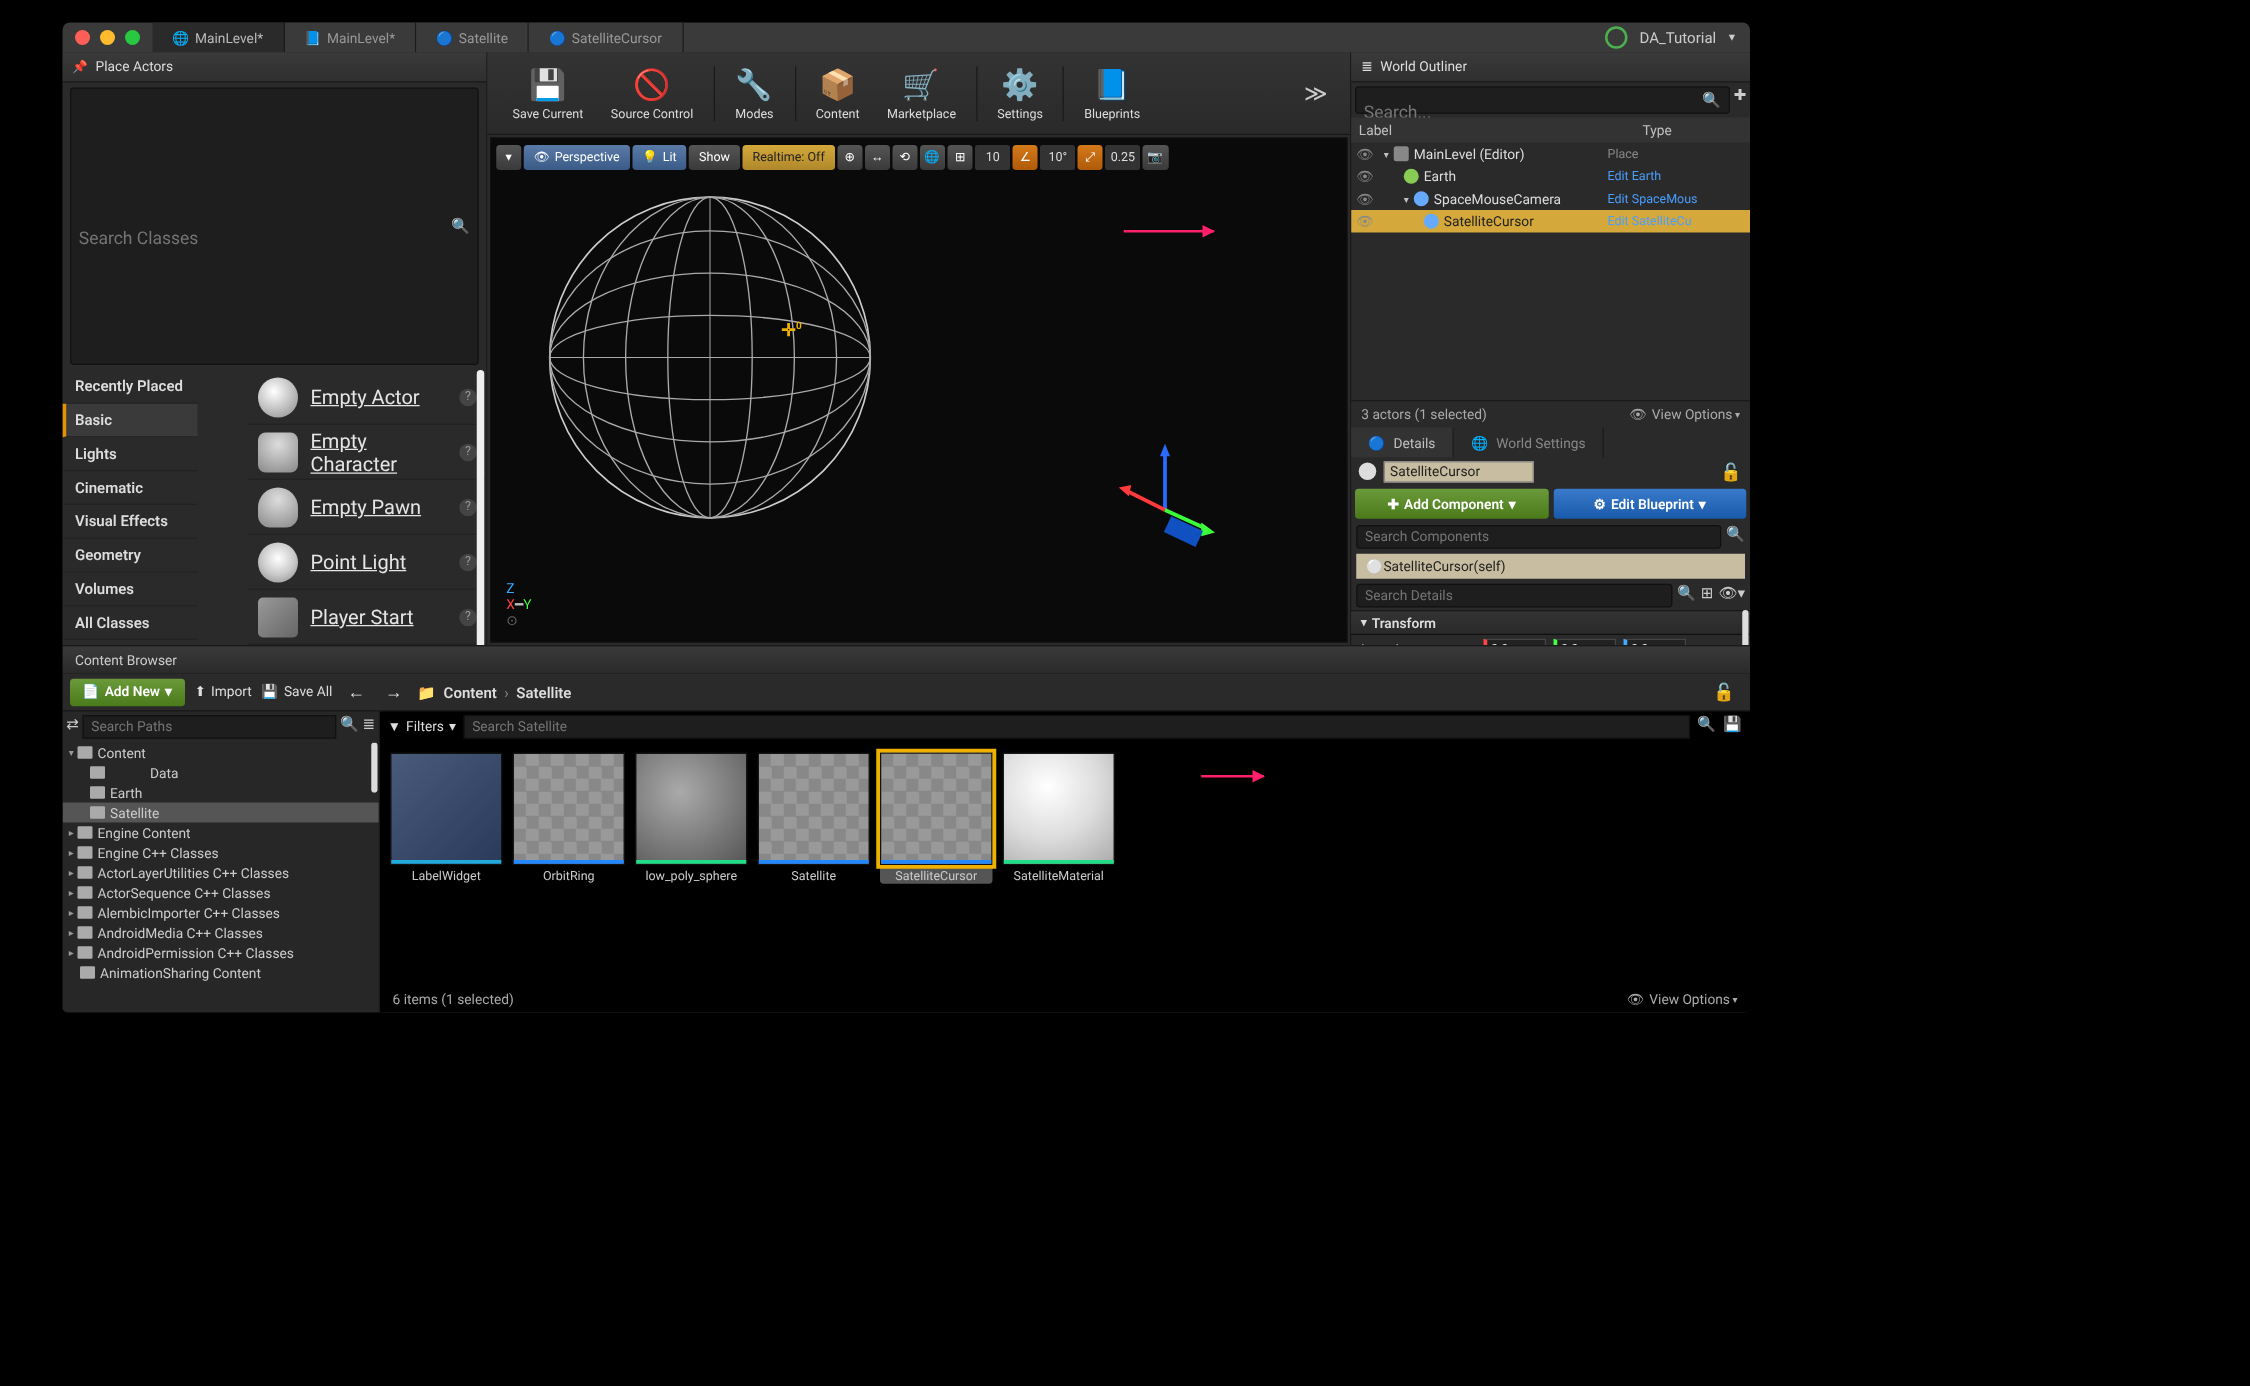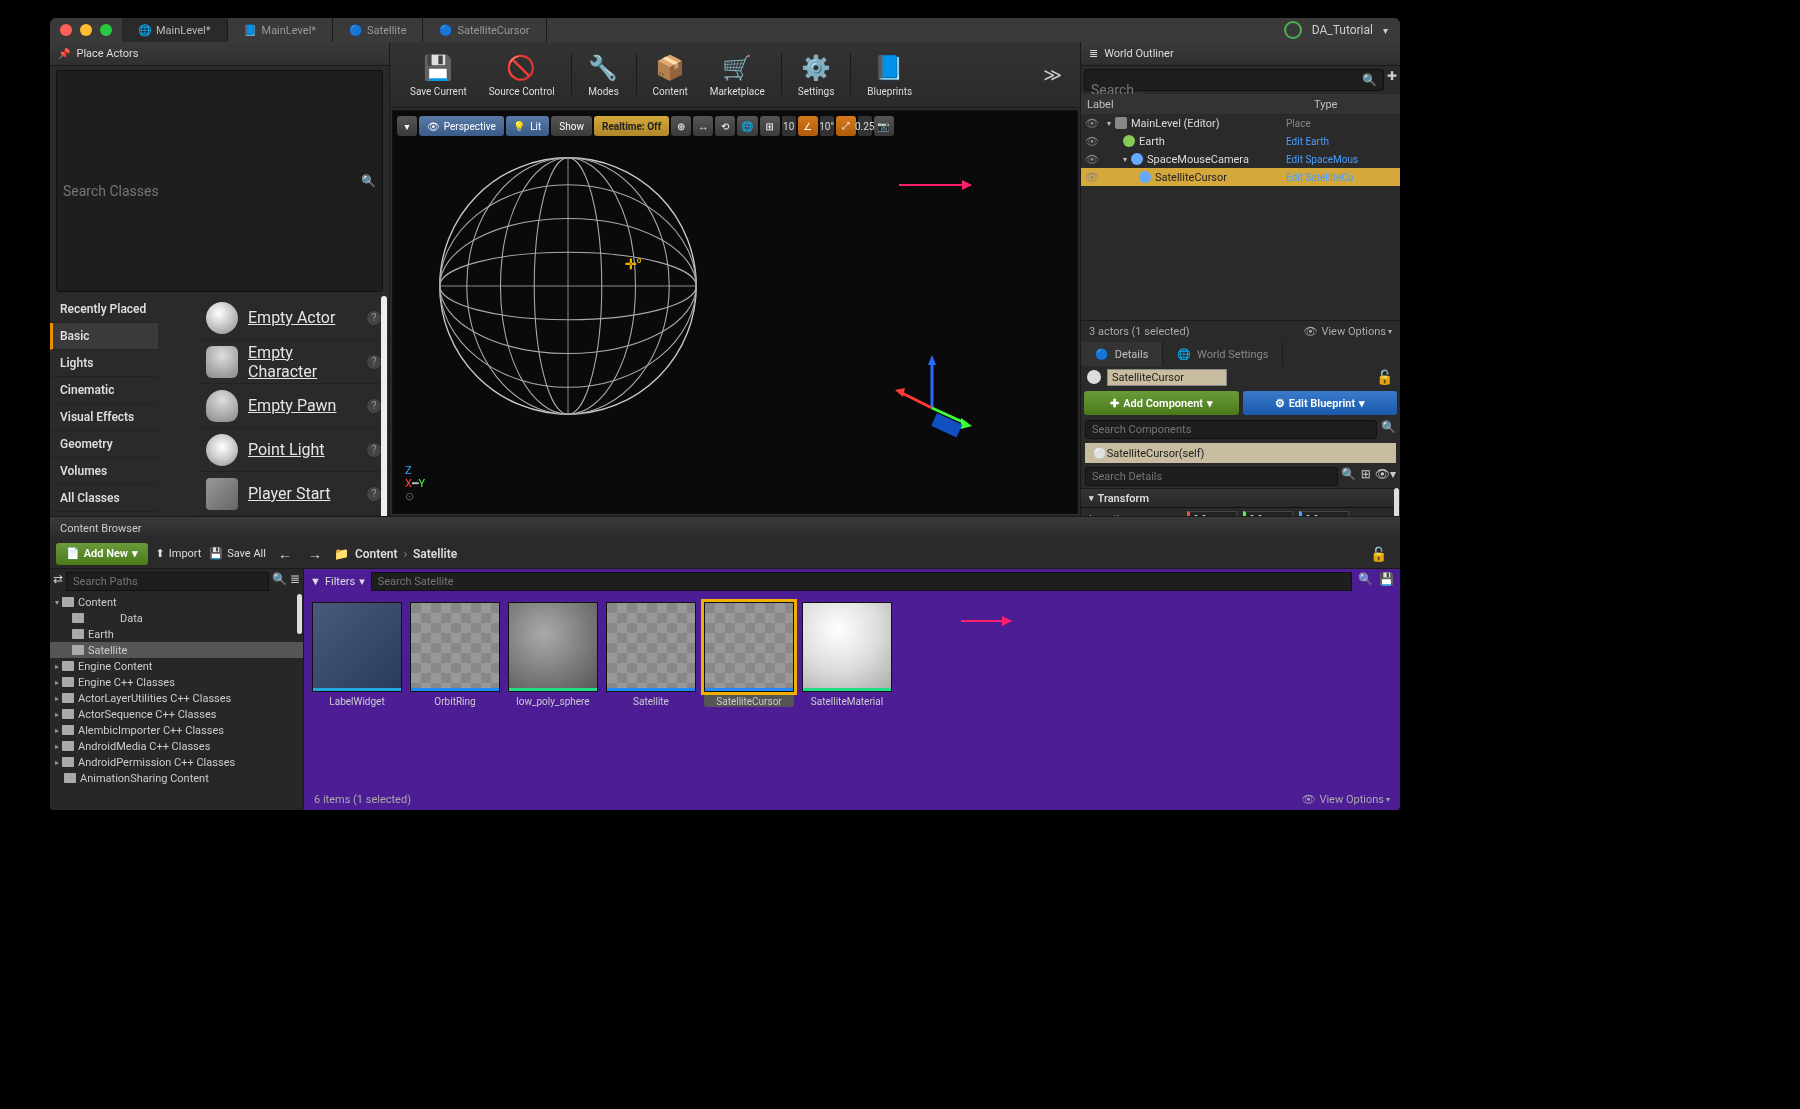--- a/index.html
+++ b/index.html
@@ -49,24 +49,24 @@
 .tb-btn { display: flex; flex-direction: column; align-items: center; justify-content: center; gap: 2px; padding: 4px 10px; color: #ddd; font-size: 10px; cursor: pointer; border-radius: 3px; }
 .tb-icon { width: 32px; height: 32px; display: flex; align-items: center; justify-content: center; font-size: 24px; }
 .tb-sep { width: 1px; height: 44px; background: #1a1a1a; margin: 0 4px; }
 .tb-overflow { margin-left: auto; font-size: 18px; color: #ccc; padding: 0 8px; }
 
 
 .viewport { flex: 1; background: #0a0a0a; position: relative; border: 1px solid #111; margin: 2px; }
 .vp-toolbar { position: absolute; top: 4px; left: 4px; right: 4px; height: 22px; display: flex; gap: 2px; align-items: center; }
 .vp-btn { height: 20px; padding: 0 8px; background: linear-gradient(#5a7aa8,#3a5a88); color: #fff; font-size: 10px; border-radius: 3px; display: flex; align-items: center; gap: 4px; cursor: pointer; }
 .vp-btn.gray { background: linear-gradient(#555,#3a3a3a); }
-.vp-btn.yellow { background: linear-gradient(#d4a83a,#b0882a); color: #222; font-weight: 700; }
+.vp-btn.yellow { background: linear-gradient(#d4a83a,#b0882a); color: #222; font-weight: 400; }
 .vp-btn.orange { background: linear-gradient(#d47a1a,#b05a0a); }
 .vp-btn.small { padding: 0 4px; min-width: 20px; justify-content: center; }
-.vp-num { height: 20px; width: 14px; background: #333; color: #ddd; font-size: 10px; display: flex; align-items: center; justify-content: center; border-radius: 2px; }
+.vp-num { height: 20px; width: 28px; background: #333; color: #ddd; font-size: 10px; display: flex; align-items: center; justify-content: center; border-radius: 2px; }
 .sphere-wire { position: absolute; top: 40px; left: 40px; width: 270px; height: 270px; }
 .origin-marker { position: absolute; top: 145px; left: 232px; color: #f0b000; font-size: 14px; font-weight: bold; }
 .axis-gizmo { position: absolute; bottom: 10px; left: 12px; font-size: 11px; }
 .axis-gizmo .z { color: #3af; } .axis-gizmo .x { color: #f44; } .axis-gizmo .y { color: #4f4; }
 .satellite-gizmo { position: absolute; bottom: 70px; right: 100px; width: 90px; height: 90px; }
 
 
 .outliner-area { display: flex; flex-direction: column; height: 300px; }
 .tree-header { display: flex; height: 20px; background: #333; font-size: 11px; align-items: center; padding: 0 6px; }
 .tree-header .col1 { flex: 1; } .tree-header .col2 { width: 80px; }
@@ -101,21 +101,21 @@
 .prop-row { display: flex; align-items: center; height: 22px; padding: 0 8px; gap: 6px; font-size: 11px; }
 .prop-label { width: 92px; color: #bbb; }
 .vec-field { width: 50px; height: 16px; background: #222; border: 1px solid #444; color: #ddd; font-size: 10px; padding: 0 3px; display: flex; align-items: center; }
 .vec-field.x { border-left: 3px solid #f44; }
 .vec-field.y { border-left: 3px solid #4f4; }
 .vec-field.z { border-left: 3px solid #4af; }
 .details-scroll { flex: 1; overflow-y: auto; position: relative; }
 .right-scrollbar { position: absolute; right: 1px; top: 0; width: 5px; height: 80px; background: #ddd; border-radius: 3px; }
 
 
-.content-browser { height: 294px; background: #4c1d95; border-top: 1px solid #1a1a1a; display: flex; flex-direction: column; }
+.content-browser { height: 294px; background: #000000; border-top: 1px solid #1a1a1a; display: flex; flex-direction: column; }
 .cb-tab { height: 22px; display: flex; align-items: center; padding: 0 10px; font-size: 11px; color: #ccc; background: linear-gradient(#3a3a3a,#2a2a2a); }
 .cb-toolbar { height: 30px; display: flex; align-items: center; padding: 0 6px; gap: 8px; background: #2a2a2a; border-bottom: 1px solid #1a1a1a; }
 .add-new { height: 22px; padding: 0 10px; background: linear-gradient(#6a9a3a,#4a7a1a); color: #fff; font-size: 11px; font-weight: 600; display: flex; align-items: center; gap: 4px; border-radius: 3px; }
 .cb-btn { color: #ddd; font-size: 11px; display: flex; align-items: center; gap: 4px; cursor:pointer; }
 .nav-arrow { color: #ddd; font-size: 14px; padding: 0 4px; cursor: pointer; }
 .breadcrumb { display: flex; align-items: center; gap: 6px; color: #ddd; font-size: 12px; font-weight: 600; }
 .breadcrumb .sep { color: #888; font-weight: normal; }
 .lock-icon { margin-left: auto; color: #ccc; font-size: 14px; padding: 0 6px; }
 .cb-body { flex: 1; display: flex; min-height: 0; }
 .cb-tree { width: 254px; background: #272727; border-right: 1px solid #1a1a1a; display: flex; flex-direction: column; }

